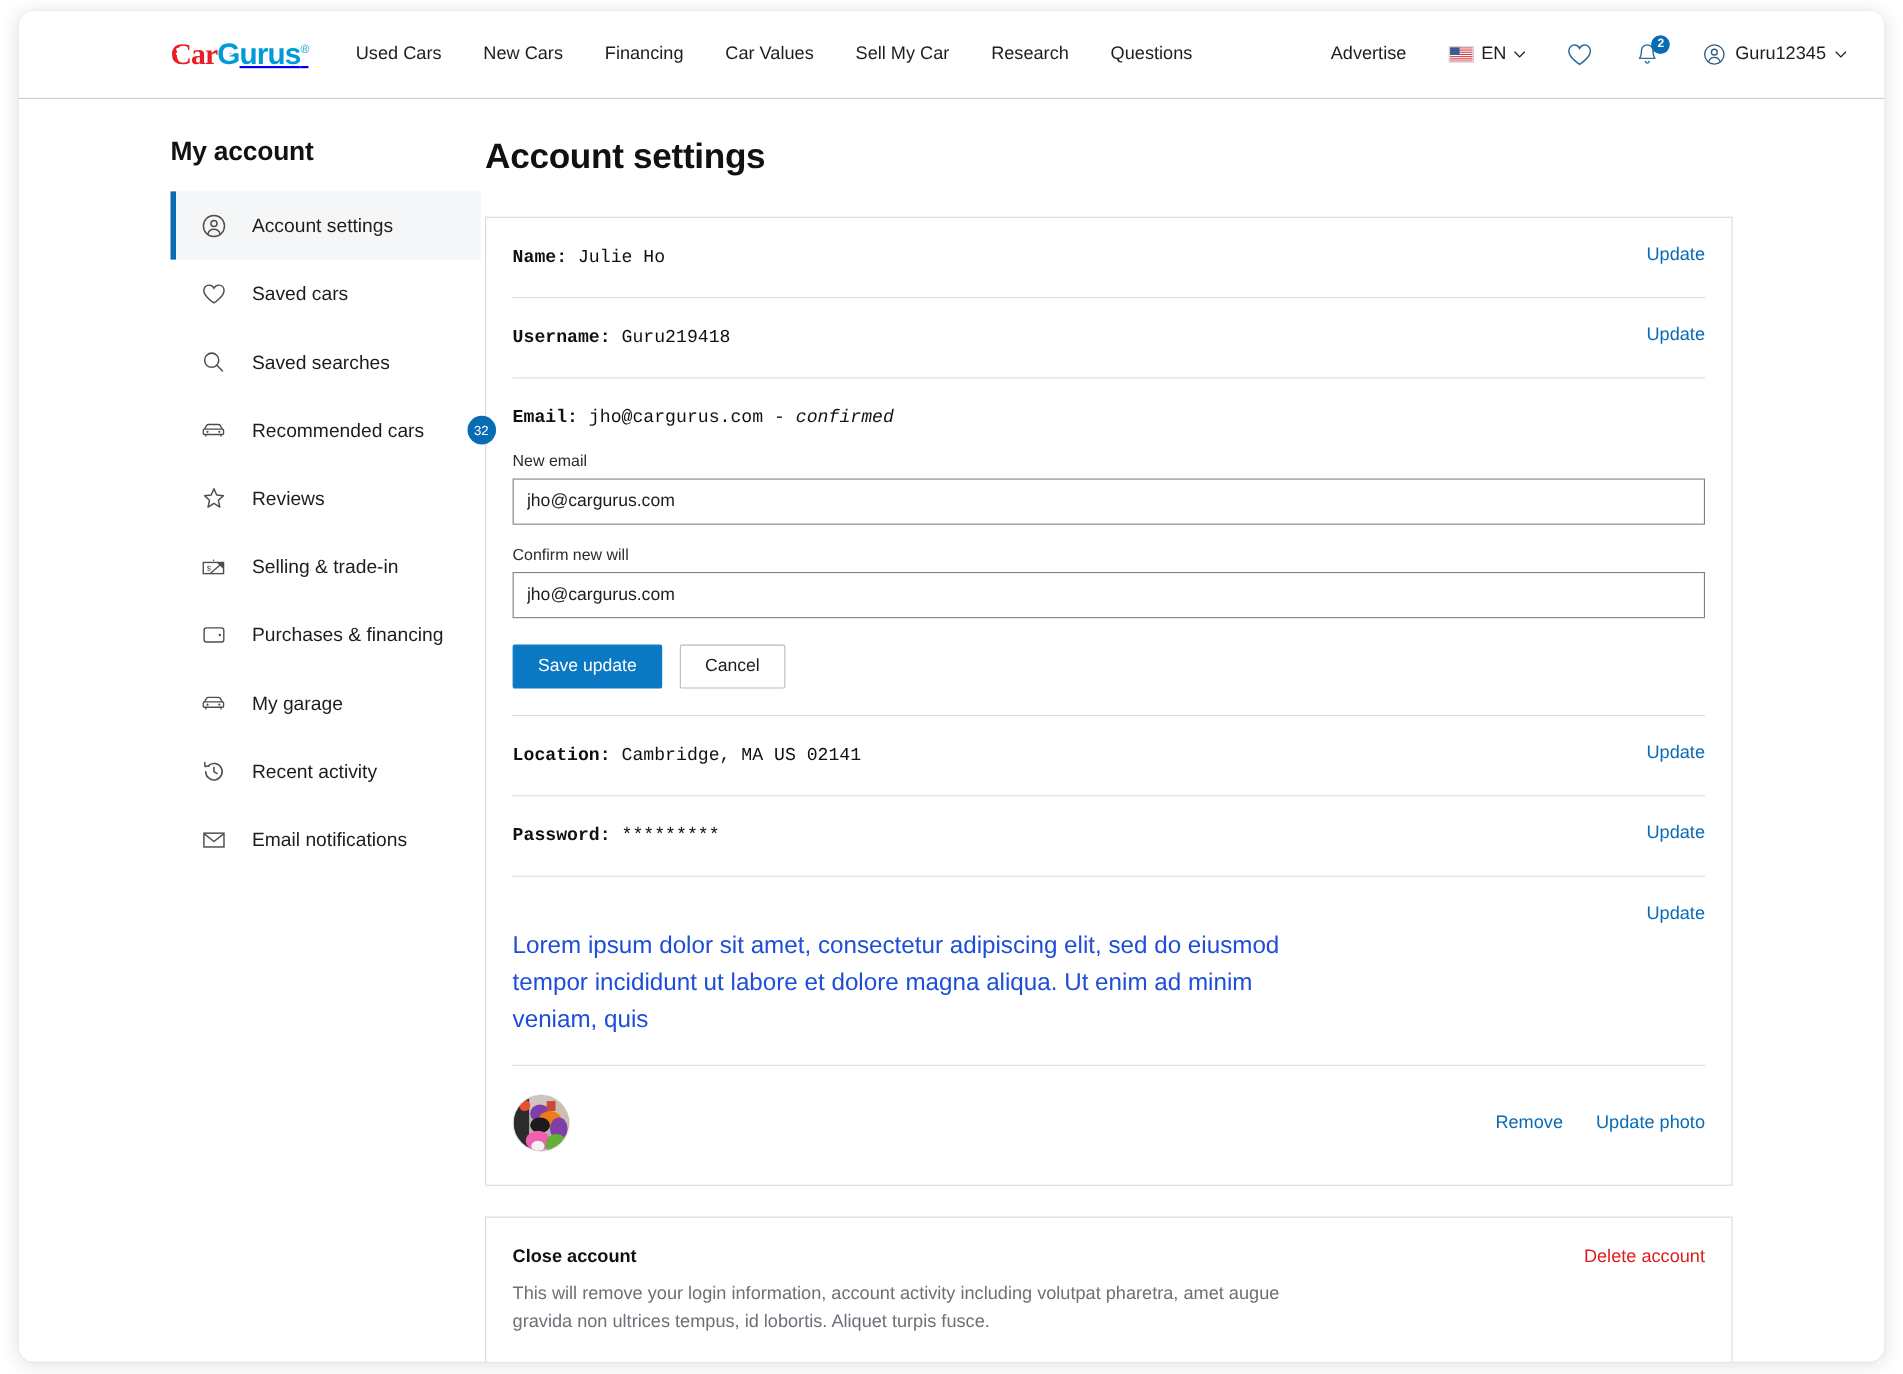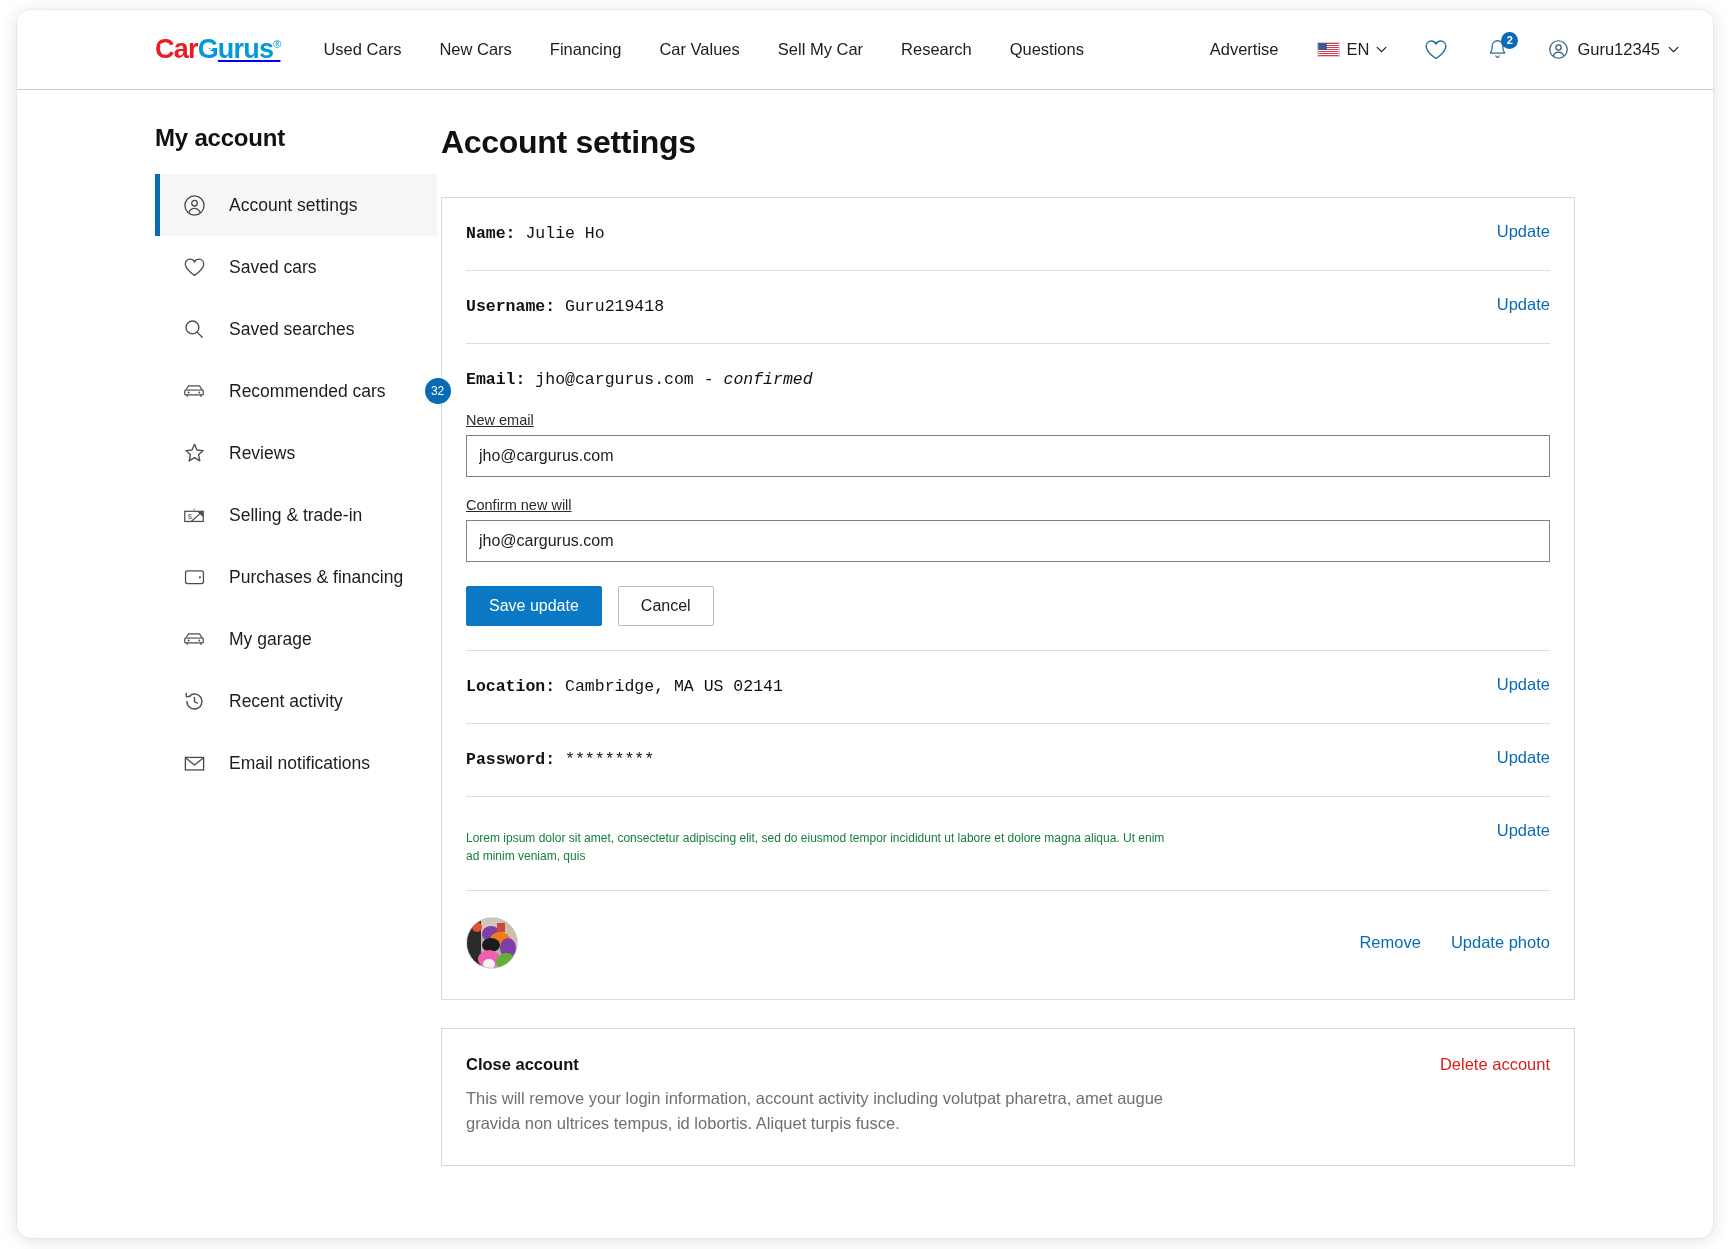--- a/index.html
+++ b/index.html
@@ -140,21 +140,21 @@
   .row:last-child { border-bottom: none; }
   .row .lbl { font-size: 16.5px; color: #111; line-height: 1.45; font-family: Liberation Mono, monospace; }
   .row .lbl b { font-weight: 700; }
   .row .lbl i { font-style: italic; }
   .link {
     color: #0a6bb5; font-size: 16.5px; text-decoration: none; cursor: pointer; white-space: nowrap;
   }
   .link.danger { color: #e01d1d; }
   .links-group { display: flex; gap: 30px; }
 
-  .field-label { font-size: 14.5px; color: #2b2b2b; margin: 20px 0 7px 0; text-decoration: underline; }
+  .field-label { font-size: 14.5px; color: #2b2b2b; margin: 20px 0 7px 0; }
   .field {
     width: 100%;
     height: 42px;
     border: 1px solid #7a8289;
     padding: 0 12px;
     font-size: 16px;
     color: #1d1d1d;
     font-family: "Liberation Sans", sans-serif;
     background: #fff;
     display: block;
@@ -164,21 +164,21 @@
     font-family: "Liberation Sans", sans-serif;
     font-size: 16px;
     padding: 0 22px;
     height: 40px;
     cursor: pointer;
     border-radius: 2px;
   }
   .btn-primary { background: #0a78c2; color: #fff; border: 1px solid #0a78c2; }
   .btn-secondary { background: #fff; color: #1d1d1d; border: 1px solid #b6bcc2; }
 
-  .about-text { font-size: 12px; color: #15803d; line-height: 1.55; margin-top: 8px; max-width: 700px; }
+  .about-text { font-size: 22px; color: #1d4ed8; line-height: 1.55; margin-top: 21px; max-width: 700px; }
 
   .avatar-row { display: flex; align-items: center; justify-content: space-between; padding: 26px 0 30px 0; }
   .avatar {
     width: 52px; height: 52px; border-radius: 50%;
     overflow: hidden; border: 1px solid #e2e2e2; position: relative;
     background: #8e8e8e;
   }
   .avatar svg { display: block; }
 
   .close-title { font-size: 16.5px; font-weight: 700; color: #111; }
@@ -187,21 +187,21 @@
   .close-head { display: flex; justify-content: space-between; align-items: flex-end; }
 </style>
 </head>
 <body>
 
 <div id="page">
 
   <div class="header">
 
     <a class="logo" href="#">
-      <span class="c-red" style="position:relative;display:inline-block;">
+      <span class="c-red" style="position:relative;display:inline-block;font-family:Liberation Serif, serif;">
         <span style="position:relative;display:inline-block;">
           <span>Car</span>
           <svg width="13" height="13" viewBox="0 0 20 20" style="position:absolute;left:2.5px;top:7px;">
             <circle cx="5.5" cy="6" r="2.2" fill="#ffffff"></circle>
             <circle cx="14.5" cy="6" r="2.2" fill="#ffffff"></circle>
             <path d="M4 12 Q10 17 16 12" stroke="#ffffff" stroke-width="2.4" fill="none" stroke-linecap="round"></path>
           </svg>
         </span>
       </span>
       <span class="c-blue" style="position:relative;display:inline-block;margin-left:0px;">

